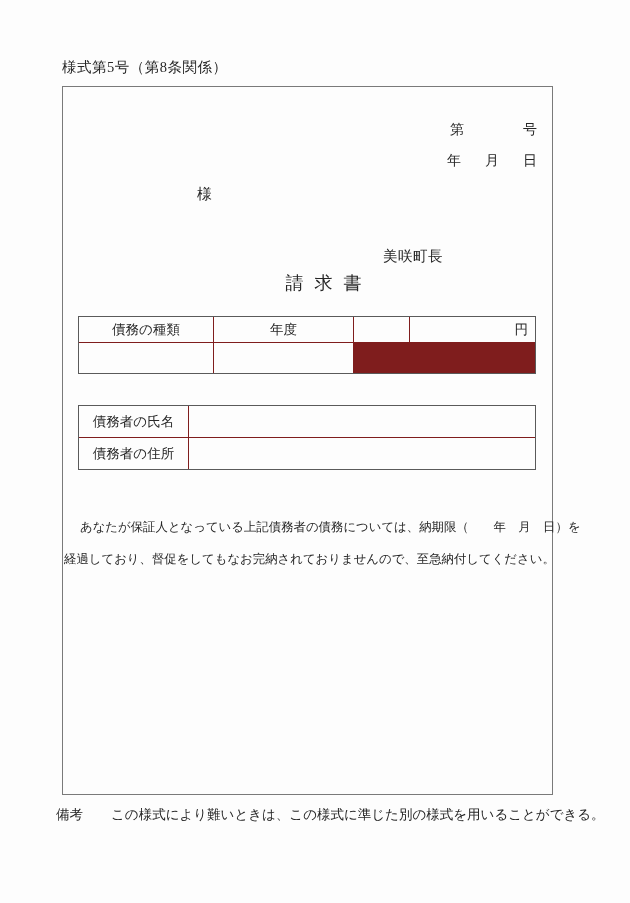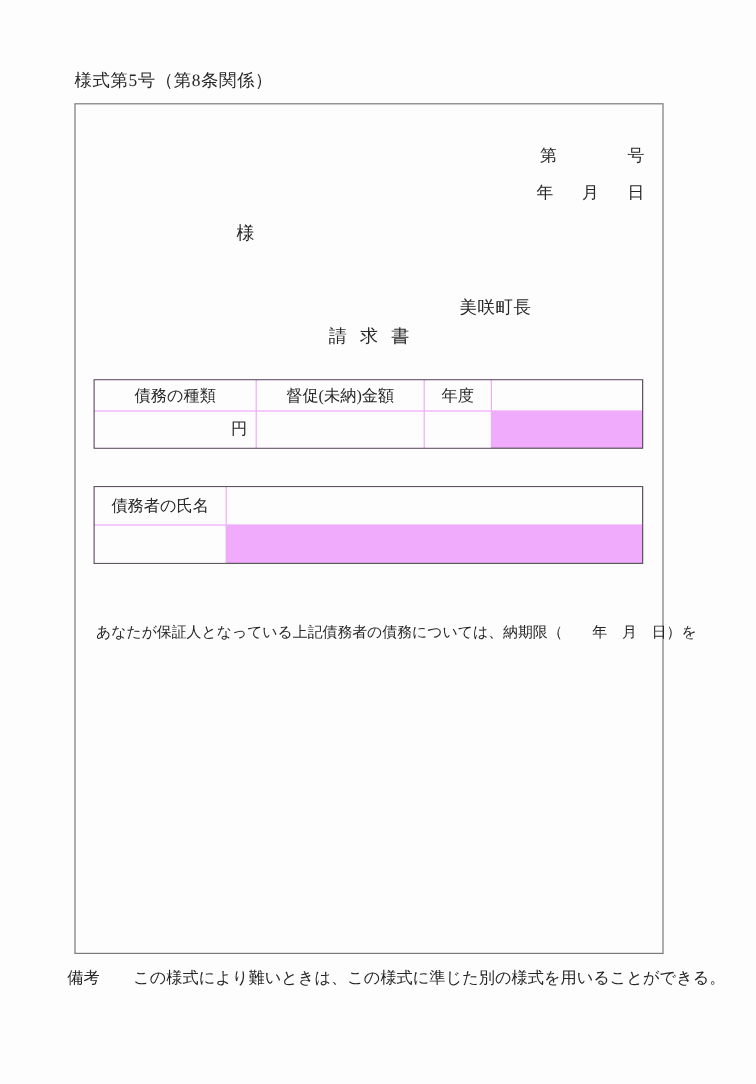--- a/index.html
+++ b/index.html
@@ -42,34 +42,34 @@
     left: 134px; top: 98px;
     font-size: 15px;
   }
   .sender {
     left: 320px; top: 127px;
     font-size: 14.5px;
     letter-spacing: 0.5px;
     margin-top: 33px;
   }
   .doc-title {
-    left: 0; top: 184px;
+    left: 16px; top: 184px;
     width: 100%;
     text-align: center;
-    font-size: 15px;
+    font-size: 18px;
     letter-spacing: 11px;
     text-indent: 11px;
   }
 
   .grid-table {
     position: absolute;
     left: 15px;
     display: grid;
     gap: 1px;
-    background: #f0abfc;
+    background: #7f1d1d;
     border: 1px solid #5a5a5a;
   }
   .debt-table {
     top: 229px;
     grid-template-columns: 134px 139px 55px 125px;
     grid-template-rows: 25px 30px;
   }
   .debtor-table {
     top: 318px;
     grid-template-columns: 109px 346px;
@@ -122,39 +122,40 @@
     </div>
 
     <div class="abs addressee">様</div>
 
     <div class="abs sender">美咲町長</div>
 
     <div class="abs doc-title">請求書</div>
 
     <div class="grid-table debt-table">
       <div class="cell center">債務の種類</div>
-      <div class="cell center">督促(未納)金額</div>
       <div class="cell center">年度</div>
 
       <div class="cell"></div>
       <div class="cell right">
         <span>円</span>
       </div>
       <div class="cell"></div>
       <div class="cell"></div>
     </div>
 
     <div class="grid-table debtor-table">
       <div class="cell center">債務者の氏名</div>
       <div class="cell"></div>
+      <div class="cell center">債務者の住所</div>
       <div class="cell"></div>
     </div>
 
     <div class="abs notice">
       <div class="notice-line1">あなたが保証人となっている上記債務者の債務については、納期限（　　年　月　日）を</div>
+      <div class="notice-line2">経過しており、督促をしてもなお完納されておりませんので、至急納付してください。</div>
     </div>
 
   </div>
 
   <div class="abs remark">
     <span>備考</span><span class="remark-text">この様式により難いときは、この様式に準じた別の様式を用いることができる。</span>
   </div>
 
 </div>
 

